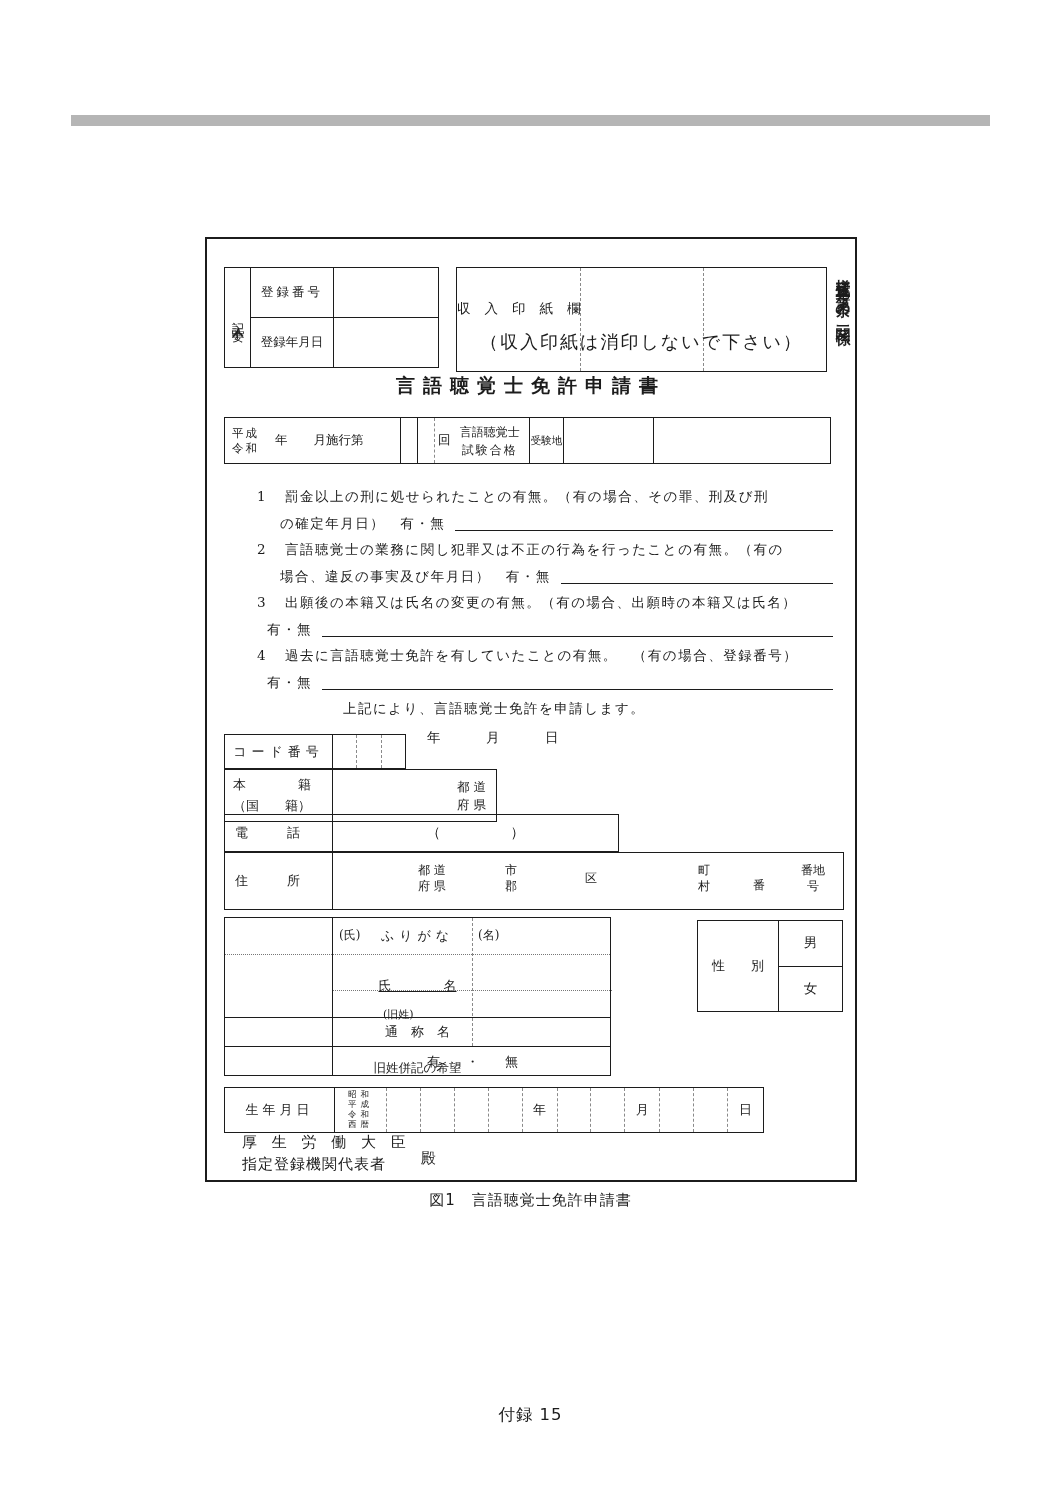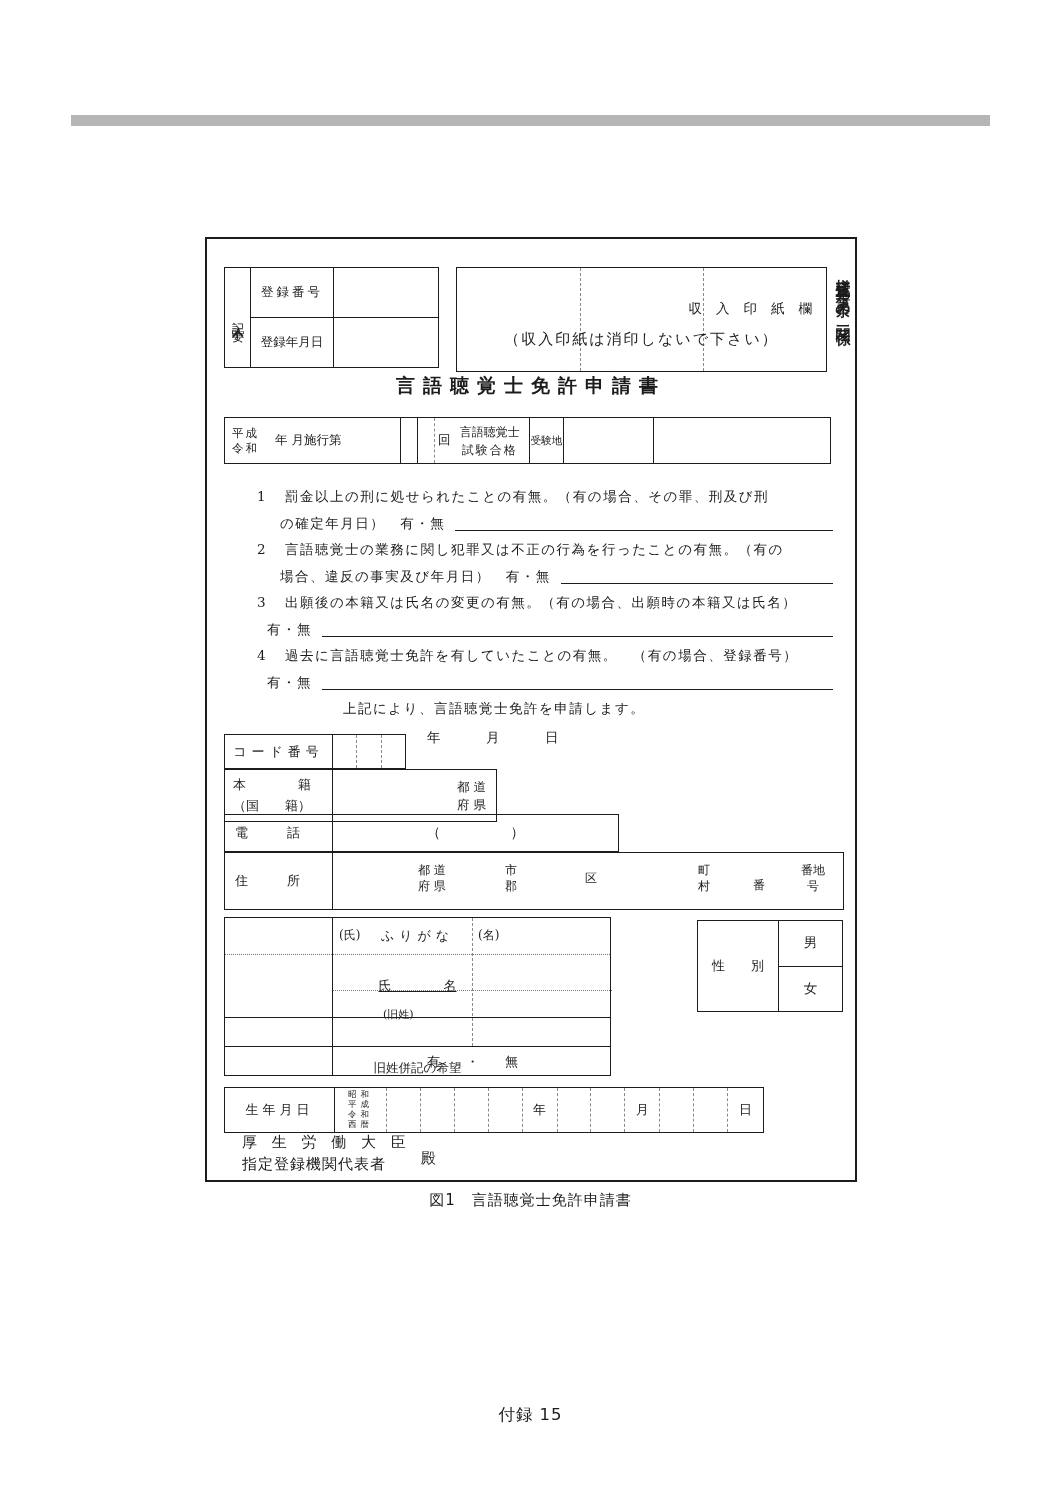--- a/index.html
+++ b/index.html
@@ -35,32 +35,32 @@
     width:83px; border-right:1.5px solid #1c1c1c; display:flex; align-items:center; justify-content:center;
     font-size:12.5px;
   }
   .noentry .lab.sp { letter-spacing:3px; }
   .noentry .val { flex:1; }
 
   
   .stamp { left:249px; top:28px; width:371px; height:105px; border:1.5px solid #1c1c1c; }
   .stamp .dash { position:absolute; top:0; bottom:0; width:0; border-left:1px dashed #8a8a8a; }
   .stamp .d1 { left:123px; } .stamp .d2 { left:246px; }
-  .stamp .t1 { position:absolute; top:32px; width:100%; text-align:right; font-size:13.5px; letter-spacing:14px; }
-  .stamp .t2 { position:absolute; top:62px; width:100%; text-align:center; font-size:15px; letter-spacing:2px; }
+  .stamp .t1 { position:absolute; top:32px; width:100%; text-align:left; font-size:13.5px; letter-spacing:14px; }
+  .stamp .t2 { position:absolute; top:62px; width:100%; text-align:center; font-size:18px; letter-spacing:2px; }
 
   .form-title { top:134px; width:100%; text-align:center; font-size:19px; font-weight:bold; letter-spacing:8px; }
 
   
   .examrow { left:17px; top:178px; width:607px; height:47px; border:1.5px solid #1c1c1c; display:flex; font-size:12.5px; }
   .examrow .c { border-right:1.5px solid #1c1c1c; }
   .examrow .cd { border-right:1px dashed #8a8a8a; }
   .exam-label { width:176px; display:flex; align-items:center; padding-left:7px; }
   .exam-era { font-size:11.5px; line-height:1.3; letter-spacing:2px; }
-  .exam-year { margin-left:16px; } .exam-month { margin-left:4px; }
+  .exam-year { margin-left:16px; } .exam-month { margin-left:26px; }
   .exam-c1 { width:17px; } .exam-c2 { width:17px; }
   .exam-kai { width:95px; display:flex; align-items:center; }
   .exam-kai .kai { padding-left:3px; font-size:12.5px; }
   .exam-kai .nm { flex:1; text-align:center; font-size:12px; line-height:1.5; }
   .exam-kai .nm .l2 { letter-spacing:2px; }
   .exam-place { width:34px; display:flex; align-items:center; justify-content:center; font-size:10.5px; }
   .exam-blank { width:90px; }
   .exam-right { flex:1; display:flex; flex-direction:column; }
   .exam-right .r { flex:1; display:flex; }
   .exam-right .r.top { border-bottom:1.5px solid #1c1c1c; }
@@ -286,20 +286,21 @@
         <span class="hint h-ban">番</span>
         <span class="hint h-banchigo">番地
 号</span>
       </div>
     </div>
 
     <div class="abs nameblock">
       <div class="nb-labcol"></div>
       <div class="nb-lab nb-lab-furigana">ふりがな</div>
       <div class="nb-lab nb-lab-name">氏　　　　名</div>
+      <div class="nb-lab nb-lab-tsusho">通　称　名</div>
       <div class="nb-lab nb-lab-kyuseiheiki">旧姓併記の希望</div>
       <div class="nb-hr nb-dot1"></div>
       <div class="nb-hr nb-dot2"></div>
       <div class="nb-hr nb-sol1"></div>
       <div class="nb-hr nb-sol2"></div>
       <div class="nb-vdash"></div>
       <span class="nb-shi">(氏)</span>
       <span class="nb-mei">(名)</span>
       <span class="nb-kyusei">(旧姓)</span>
       <div class="nb-yesno">有　　・　　無</div>

